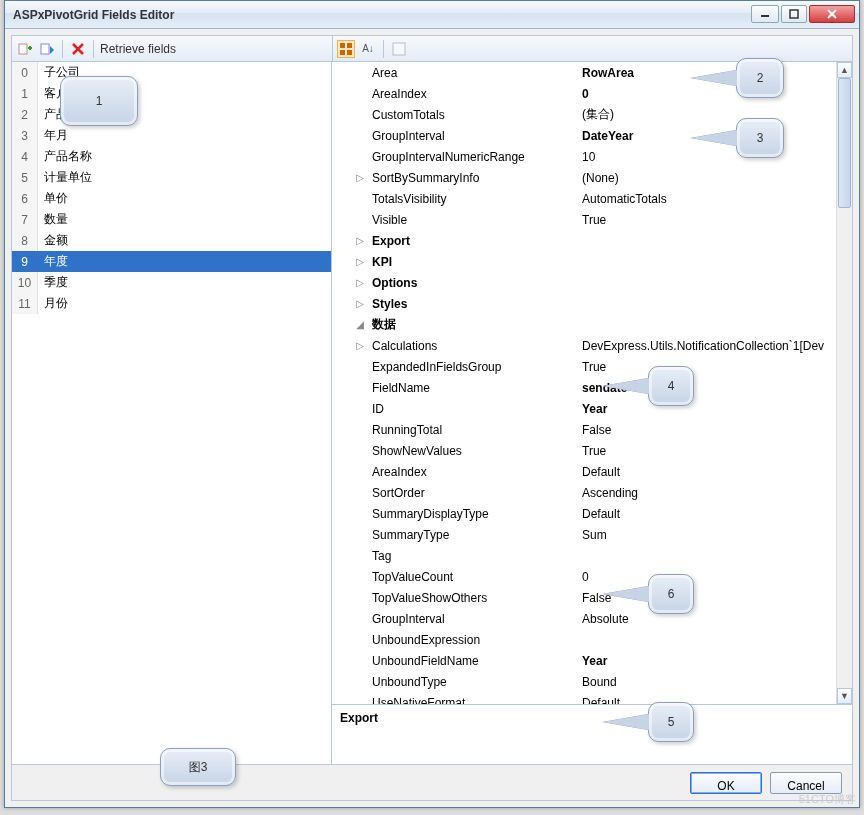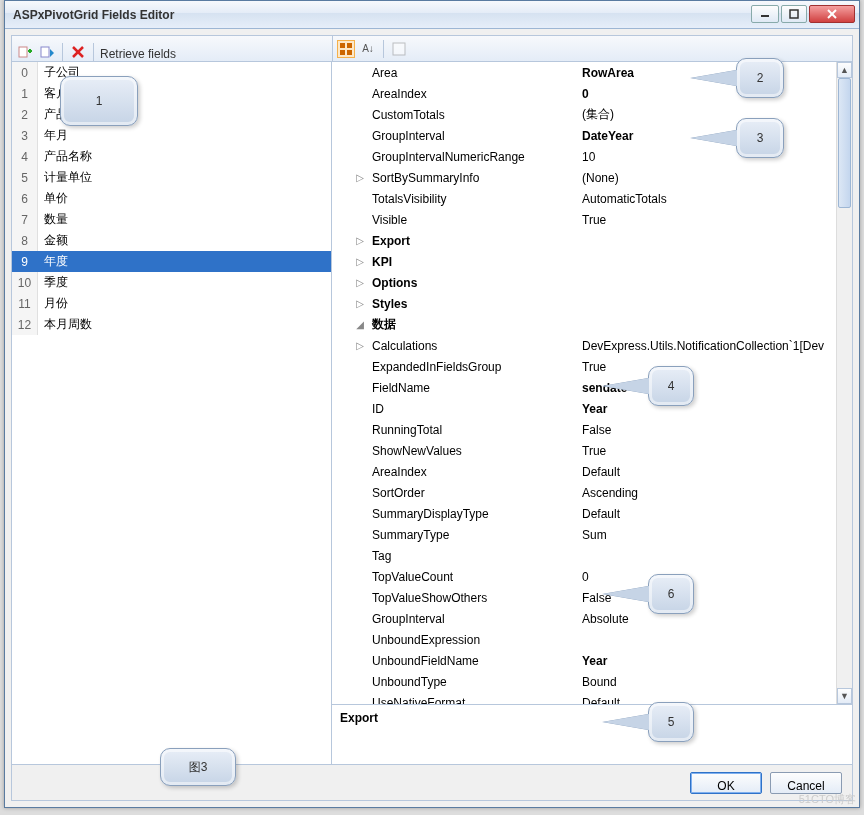--- a/index.html
+++ b/index.html
@@ -6,21 +6,21 @@
   body { margin: 0; background: #ddd; width: 864px; height: 815px; position: relative; overflow: hidden; }
   .window { position: absolute; top: 0; left: 4px; width: 856px; height: 808px; background: #f0f0f0; border: 1px solid #5a7ba0; box-shadow: 0 0 4px rgba(0,0,0,.3); }
   .titlebar { height: 28px; background: linear-gradient(#f7f9fc,#e4ecf7 45%,#d6e2f1 46%,#e6eef9); display:flex; align-items:center; padding-left:8px; color:#333; border-bottom:1px solid #9db6d4;font-weight:bold; }
   .titlebar .t { flex:1; }
   .winbtns { display:flex; height:20px; margin-right:4px; }
   .winbtn { width:28px; height:18px; margin-left:2px; border:1px solid #8aa; background:linear-gradient(#fdfdfd,#dfe9f5); display:flex; align-items:center; justify-content:center; font-size:10px; color:#333; border-radius:2px;}
   .winbtn.close { background:linear-gradient(#f5a0a0,#d04040); color:#fff; width:46px; border-color:#a03030;}
   .winbtn.max { width:26px;}
   .client { position:absolute; top:28px; bottom:0; left:0; right:0; padding:6px; }
   .inner { position:absolute; top:6px; left:6px; right:6px; bottom:6px; border:1px solid #b7c7dc; background:#fff; }
-  .toolbar-left { position:absolute; top:0; left:0; width:320px; height:26px; background:linear-gradient(#f7f9fc,#e4ecf7); border-bottom:1px solid #b7c7dc; display:flex; align-items:flex-end; padding:0 4px; gap:4px; }
+  .toolbar-left { position:absolute; top:0; left:0; width:320px; height:26px; background:linear-gradient(#f7f9fc,#e4ecf7); border-bottom:1px solid #b7c7dc; display:flex; align-items:center; padding:0 4px; gap:4px; }
   .toolbar-right { position:absolute; top:0; left:320px; right:0; height:26px; background:linear-gradient(#f7f9fc,#e4ecf7); border-bottom:1px solid #b7c7dc; display:flex; align-items:center; padding:0 4px; gap:4px; border-left:1px solid #b7c7dc;}
   .tbic { width:18px; height:18px; display:flex; align-items:center; justify-content:center; border:1px solid transparent; }
   .tbsep { width:1px; height:18px; background:#b7c7dc; margin:0 2px;}
   .list { position:absolute; top:26px; left:0; width:320px; bottom:36px; border-right:1px solid #b7c7dc; overflow:auto; background:#fff;}
   .row { height:21px; display:flex; align-items:center; }
   .row .num { width:26px; text-align:center; color:#666; border-right:1px solid #e0e0e0; background:#f5f5f5; height:100%; display:flex;align-items:center;justify-content:center;}
   .row .lab { padding-left:6px; }
   .row.sel { background:#2f72c8; color:#fff; }
   .row.sel .num { background:#2f72c8; color:#fff; border-right-color:#2f72c8;}
   .propgrid { position:absolute; top:26px; left:320px; right:0; bottom:36px; display:flex; flex-direction:column;}
@@ -160,24 +160,20 @@
             <div class="lab">年度</div>
           </div>
           <div class="row">
             <div class="num">10</div>
             <div class="lab">季度</div>
           </div>
           <div class="row">
             <div class="num">11</div>
             <div class="lab">月份</div>
           </div>
-          <div class="row">
-            <div class="num">12</div>
-            <div class="lab">本月周数</div>
-          </div>
         </div>
 
       <div class="propgrid">
         <div class="props" id="proplist">
           <div class="prow">
               <span class="indent"></span>
               <span class="exp"></span>
               <div class="pname">Area</div>
               <div class="pval bold">RowArea</div>
             </div>

